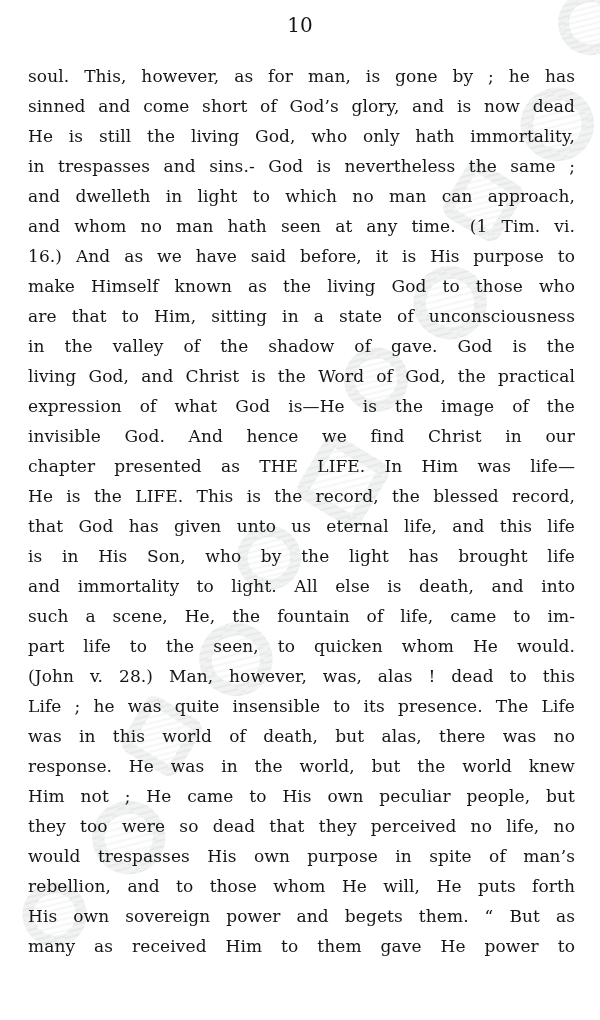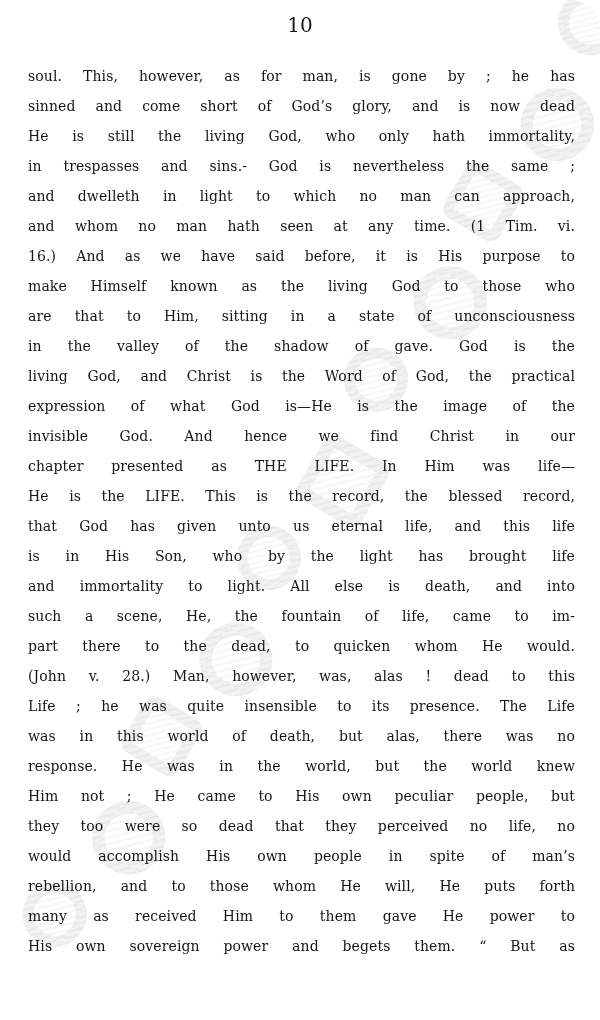--- a/index.html
+++ b/index.html
@@ -8,21 +8,20 @@
     background: #ffffff;
   }
   .page {
     position: relative;
     width: 600px;
     height: 1020px;
     background: #ffffff;
     overflow: hidden;
     font-family: "DejaVu Serif", "Liberation Serif", serif;
     color: #151515;
-    border-radius: 30px;
   }
 
   
   .watermark {
     position: absolute;
     left: -205px;
     top: 468px;
     width: 1020px;
     height: 96px;
     transform: rotate(-59deg);
@@ -61,21 +60,21 @@
   }
 
   .body-text {
     position: absolute;
     top: 61px;
     left: 28px;
     width: 547px;
     z-index: 1;
   }
   .text-line {
-    font-size: 14px;
+    font-size: 17px;
     line-height: 30px;
     text-align: justify;
     text-align-last: justify;
     white-space: normal;
     letter-spacing: 0.1px;
   }
 </style>
 </head>
 <body>
 
@@ -110,26 +109,26 @@
     <div class="text-line">in the valley of the shadow of gave. God is the</div>
     <div class="text-line">living God, and Christ is the Word of God, the practical</div>
     <div class="text-line">expression of what God is—He is the image of the</div>
     <div class="text-line">invisible God. And hence we find Christ in our</div>
     <div class="text-line">chapter presented as THE LIFE. In Him was life—</div>
     <div class="text-line">He is the LIFE. This is the record, the blessed record,</div>
     <div class="text-line">that God has given unto us eternal life, and this life</div>
     <div class="text-line">is in His Son, who by the light has brought life</div>
     <div class="text-line">and immortality to light. All else is death, and into</div>
     <div class="text-line">such a scene, He, the fountain of life, came to im-</div>
-    <div class="text-line">part there to the dead, to quicken whom He would.</div>
+    <div class="text-line">part life to the seen, to quicken whom He would.</div>
     <div class="text-line">(John v. 28.) Man, however, was, alas ! dead to this</div>
     <div class="text-line">Life ; he was quite insensible to its presence. The Life</div>
     <div class="text-line">was in this world of death, but alas, there was no</div>
     <div class="text-line">response. He was in the world, but the world knew</div>
     <div class="text-line">Him not ; He came to His own peculiar people, but</div>
     <div class="text-line">they too were so dead that they perceived no life, no</div>
-    <div class="text-line">would accomplish His own people in spite of man’s</div>
+    <div class="text-line">would trespasses His own purpose in spite of man’s</div>
     <div class="text-line">rebellion, and to those whom He will, He puts forth</div>
+    <div class="text-line">His own sovereign power and begets them. “ But as</div>
     <div class="text-line">many as received Him to them gave He power to</div>
-    <div class="text-line">His own sovereign power and begets them. “ But as</div>
   </div>
 
 </div>
 
 </body></html>

